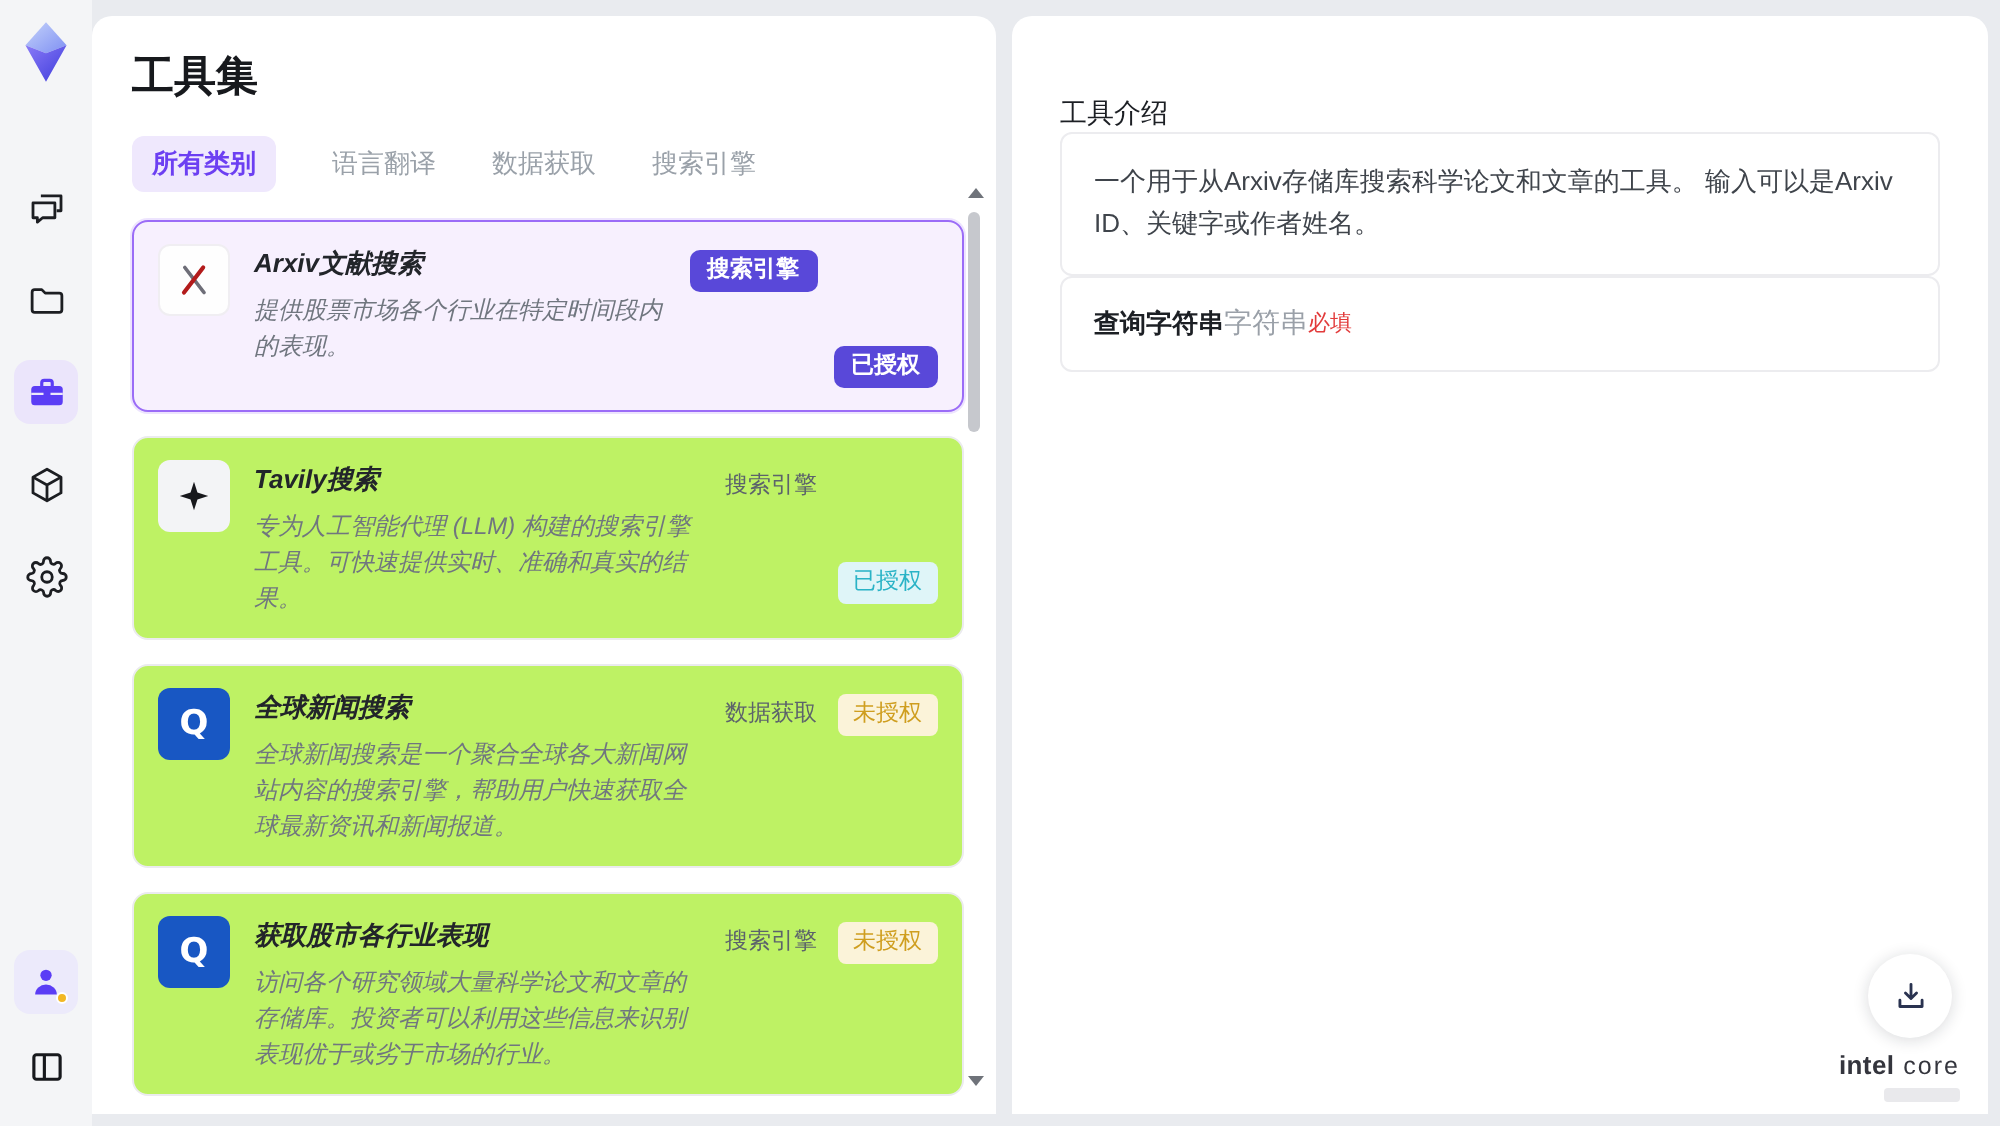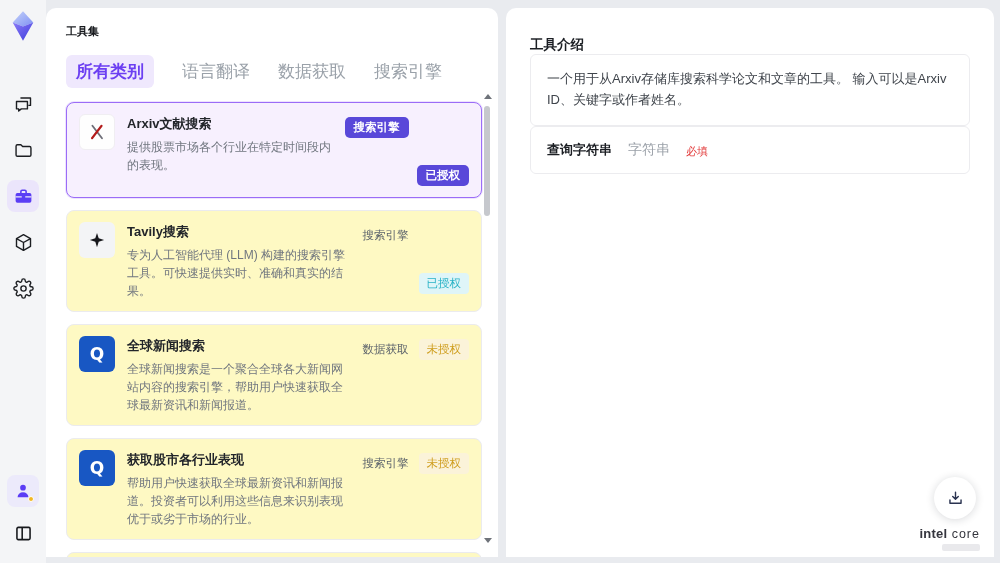--- a/index.html
+++ b/index.html
@@ -17,55 +17,55 @@
   .rail-bottom { margin-top:auto; display:flex; flex-direction:column; gap:10px; align-items:center; }
   .user-btn { position:relative; background:#eceafb; }
   .user-dot { position:absolute; right:5px; bottom:5px; width:6px; height:6px; border-radius:50%; background:#f2b824; border:1px solid #fff; }
 
   
   .main { flex:1; display:flex; gap:8px; padding:8px 6px 6px 0; min-width:0; }
   .tools-panel { width:452px; flex:0 0 452px; background:#fff; border-radius:10px 10px 0 0; padding:16px 0 0 20px; position:relative; overflow:hidden; }
   .details-panel { flex:1; background:#fff; border-radius:10px 10px 0 0; padding:18px 24px; position:relative; overflow:hidden; }
 
   
-  .panel-title { font-size:11px; font-weight:700; color:#17191d; }
+  .panel-title { font-size:21px; font-weight:700; color:#17191d; }
   .tabs { display:flex; align-items:center; gap:28px; margin:16px 0 14px; }
-  .tab { font-size:17px; color:#9aa1a9; cursor:pointer; padding:5px 0; }
+  .tab { font-size:13px; color:#9aa1a9; cursor:pointer; padding:5px 0; }
   .tab.active { background:#efe8fd; color:#6c3ff2; font-weight:700; padding:5px 10px; border-radius:6px; }
   .tool-list { width:416px; display:flex; flex-direction:column; gap:12px; }
-  .card { background:#fef9c3; border:1px solid #ebebee; border-radius:8px; padding:11px 12px; display:flex; gap:12px; cursor:pointer; }
+  .card { background:#bef264; border:1px solid #ebebee; border-radius:8px; padding:11px 12px; display:flex; gap:12px; cursor:pointer; }
   .card.selected { background:#f7f0fe; border:1px solid #9b6cf7; box-shadow:0 0 0 1px rgba(155,108,247,.18); }
   .card-icon { width:36px; height:36px; flex:0 0 36px; border-radius:6px; display:flex; align-items:center; justify-content:center; background:#f2f3f5; overflow:hidden; }
   .card-icon.icon-arxiv { background:#fefefe; border:1px solid #f0eef2; }
   .card-icon.icon-sparkle { background:#f3f4f6; }
   .card-icon.icon-news-blue { background:#1857c3; }
   .q-glyph { color:#fff; font-weight:700; font-size:17px; font-family:"DejaVu Sans",sans-serif; }
-  .card-body { flex:1; min-width:0; }
+  .card-body { flex:1; min-width:0;font-style:italic; }
   .card-title { font-size:13px; font-weight:700; color:#22252a; line-height:1.3; padding-top:2px; }
   .card-desc { font-size:12px; color:#70767f; line-height:1.5; margin-top:5px; }
   .card-tags { display:flex; gap:8px; align-items:flex-start; white-space:nowrap; padding-top:3px; }
   .tag { font-size:11.5px; padding:3px 8px; border-radius:4px; line-height:1.3; }
   .tag.cat { background:transparent; color:#5c636b; padding:3px 2px; }
   .tag.auth-yes { background:#dff5f8; color:#2ab3c6;margin-top:48px; }
   .tag.auth-no { background:#fbf3d9; color:#cf9e1f; }
   .card.selected .tag { background:#5948d9; color:#fff; padding:3px 9px; border-radius:5px; font-weight:600; }
 
   
   .vscroll { position:absolute; right:7px; top:86px; bottom:14px; width:8px; }
   .vscroll .arrow { position:absolute; left:1px; width:0; height:0; border-left:4px solid transparent; border-right:4px solid transparent; }
   .vscroll .up { top:0; border-bottom:5px solid #6f737a; }
   .vscroll .down { bottom:0; border-top:5px solid #6f737a; }
   .vscroll .thumb { position:absolute; top:12px; left:1px; width:6px; height:110px; border-radius:3px; background:#c6c8cd; }
 
   
   .d-title { font-size:14.5px; font-weight:700; color:#17191d; }
-  .d-sub { font-size:13.5px; font-weight:700; color:#1c1f24; margin-top:10px; }
+  .d-sub { font-size:13.5px; font-weight:400; color:#1c1f24; margin-top:22px; }
   .d-box { border:1px solid #ececef; border-radius:6px; background:#fff; padding:14px 16px; margin-top:0; }
   .d-intro { font-size:13px; color:#3f444b; line-height:1.6; }
-  .param-line { display:flex; align-items:flex-end; gap:16px; }
+  .param-line { display:flex; align-items:center; gap:0; }
   .param-name { font-size:13px; font-weight:700; color:#1c1f24; }
   .param-type { font-size:14px; color:#9aa0a8; }
   .param-req { font-size:11px; color:#e23b3b; }
   .param-desc { font-size:12.5px; color:#4a5058; margin-top:9px; }
 
   .fab { position:absolute; right:18px; bottom:38px; width:42px; height:42px; border-radius:50%; background:#fff; box-shadow:0 1px 8px rgba(20,24,40,.16); display:flex; align-items:center; justify-content:center; cursor:pointer; }
   .brand { position:absolute; right:14px; bottom:6px; text-align:right; color:#34353d; }
   .b-intel { font-size:13px; font-weight:700; letter-spacing:.2px; }
   .b-core { font-size:12.5px; font-weight:400; letter-spacing:1px; }
   .b-ultra { height:7px; width:38px; background:#e9e9ec; border-radius:2px; margin:2px 0 0 auto; }
@@ -195,21 +195,21 @@
       <span class="tag cat">数据获取</span>
       <span class="tag auth-no">未授权</span>
     </div>
   </div>
           <div class="card">
     <div class="card-icon icon-news-blue">
               <span class="q-glyph">Q</span>
             </div>
     <div class="card-body">
       <div class="card-title">获取股市各行业表现</div>
-      <div class="card-desc">帮助用户快速获取全球最新资讯和新闻报道。投资者可以利用这些信息来识别表现优于或劣于市场的行业。</div>
+      <div class="card-desc">访问各个研究领域大量科学论文和文章的存储库。投资者可以利用这些信息来识别表现优于或劣于市场的行业。</div>
     </div>
     <div class="card-tags">
       <span class="tag cat">搜索引擎</span>
       <span class="tag auth-no">未授权</span>
     </div>
   </div>
           <div class="card">
     <div class="card-icon icon-news-blue"></div>
     <div class="card-body">
       <div class="card-title">获取市场最活跃股票信息</div>

